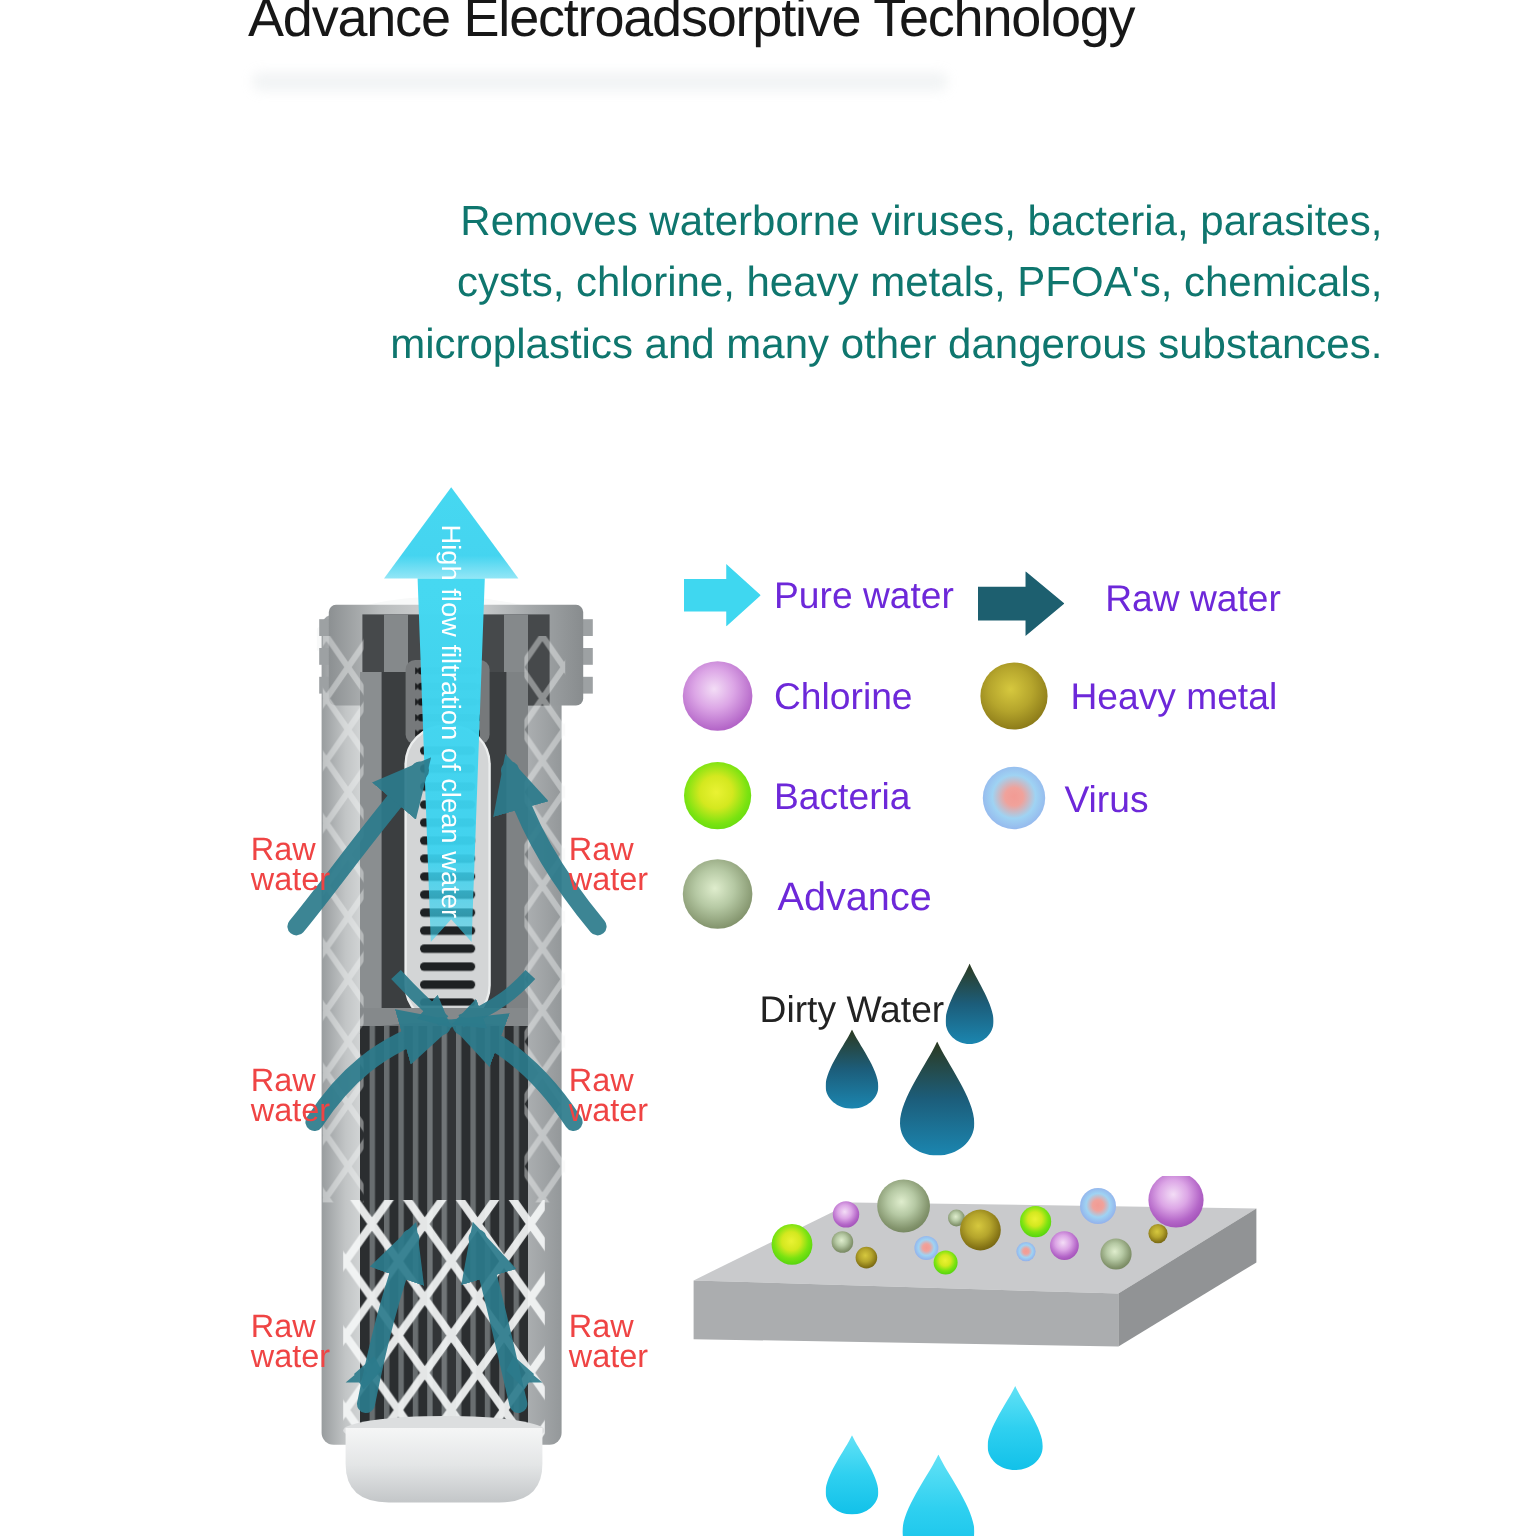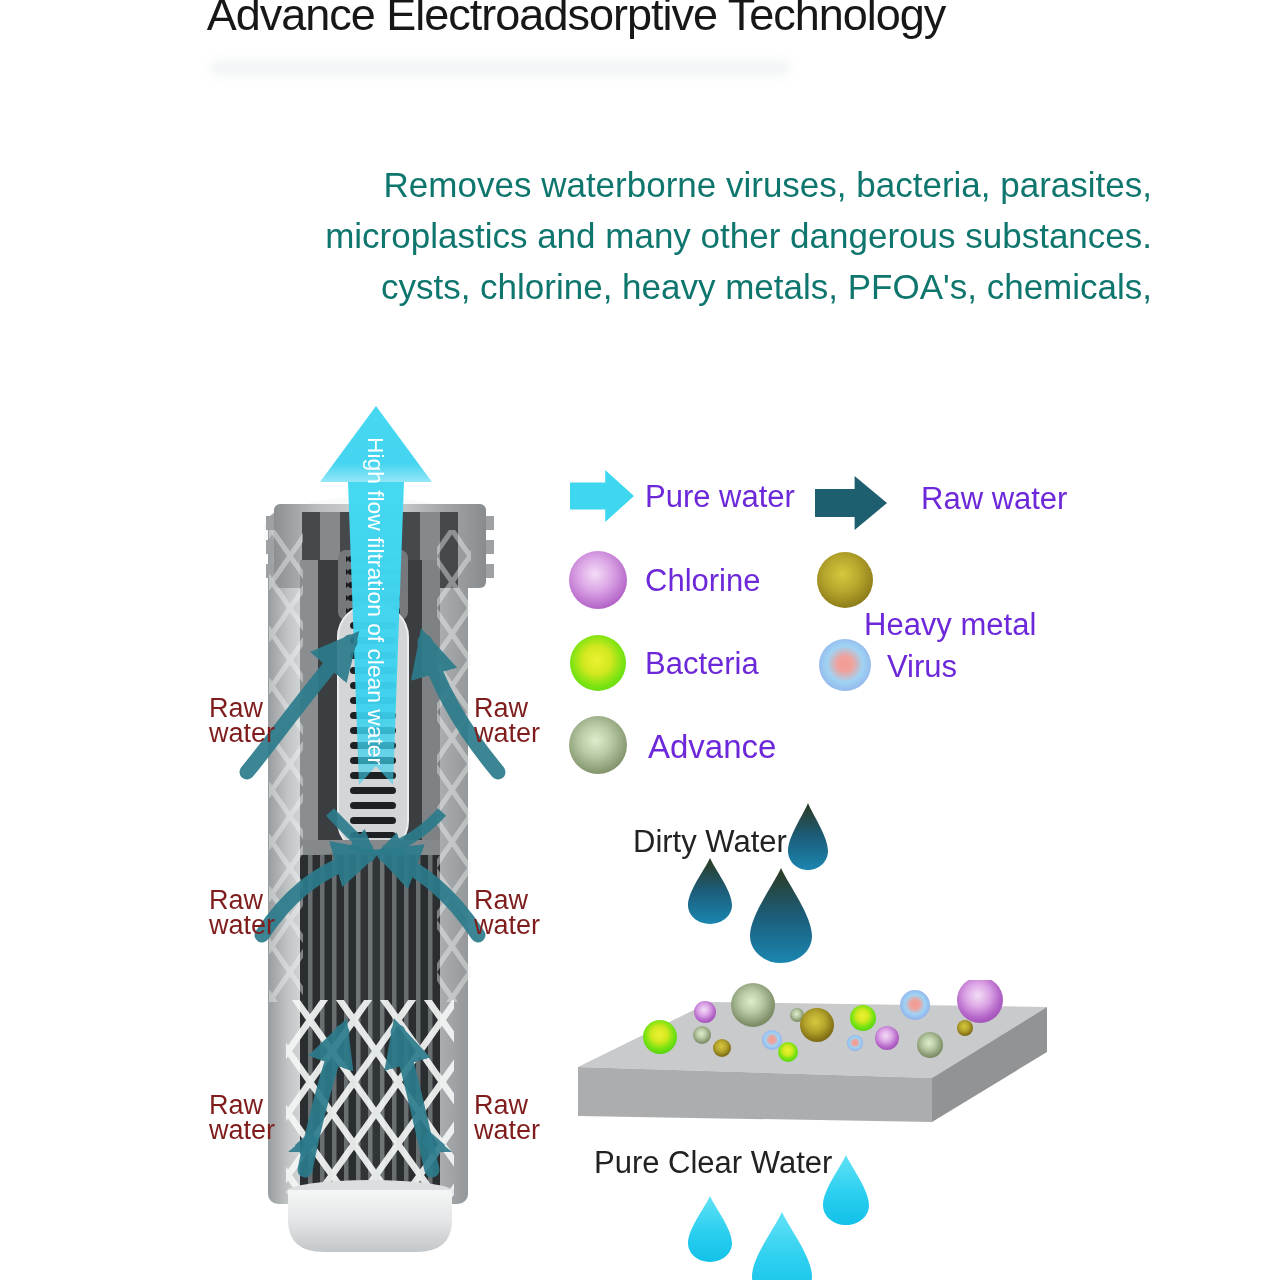--- a/index.html
+++ b/index.html
@@ -14,21 +14,21 @@
     font-size:45px;font-weight:400;letter-spacing:-1px;color:#171717;white-space:nowrap;
   }
   #faint-smudge{
     left:210px;top:60px;width:580px;height:16px;border-radius:8px;
     background:rgba(190,198,204,0.20);filter:blur(5px);
   }
   #intro{left:0;right:0;top:159px;text-align:right;font-size:35px;line-height:51px;color:#0f766e;}
   
   #filter-svg{left:200px;top:400px;width:360px;height:860px;}
   .raw-label{
-    font-size:27px;line-height:25px;color:#7f1d1d;letter-spacing:0;
+    font-size:27px;line-height:25px;color:#ef4444;letter-spacing:0;
   }
   .raw-1{left:209px;top:696px;}
   .raw-2{left:474px;top:696px;}
   .raw-3{left:209px;top:888px;}
   .raw-4{left:474px;top:888px;}
   .raw-5{left:209px;top:1093px;}
   .raw-6{left:474px;top:1093px;}
   
   .legend-label{font-size:31px;color:#6d28d9;white-space:nowrap;}
   .legend-arrow{clip-path:polygon(0 24%,55% 24%,55% 0,100% 50%,55% 100%,55% 76%,0 76%);}
@@ -41,41 +41,41 @@
     background:radial-gradient(circle at 45% 40%,#d6c83e 0%,#b5a52c 40%,#887717 78%,#6f6012 100%);}
   #icon-bacteria{left:570px;top:635px;width:56px;height:56px;
     background:radial-gradient(circle at 48% 45%,#eaf233 0%,#d4e81f 32%,#7ae311 62%,#46cf0e 100%);}
   #icon-virus{left:819px;top:639px;width:52px;height:52px;
     background:radial-gradient(circle at 50% 48%,#f29b94 0%,#f0a29b 20%,#9fd3f3 48%,#93b3ec 78%,#93a0e6 100%);}
   #icon-impurity{left:569px;top:716px;width:58px;height:58px;
     background:radial-gradient(circle at 46% 42%,#dfedcd 0%,#b6c9a4 35%,#84956e 72%,#6d7e58 100%);}
   #lbl-pure{left:645px;top:479px;}
   #lbl-raw{left:897px;top:481px;margin-left:24px;}
   #lbl-chlorine{left:645px;top:563px;}
-  #lbl-heavy{left:864px;top:563px;margin-top:44px;}
+  #lbl-heavy{left:892px;top:563px;}
   #lbl-bacteria{left:645px;top:646px;}
   #lbl-virus{left:887px;top:649px;}
   #lbl-impurity{left:648px;top:728px;font-size:33px;}
   
   #dirty-label{left:633px;top:824px;font-size:31px;color:#222;}
   #pure-label{left:594px;top:1145px;font-size:31px;color:#222;}
   #slab-svg{left:560px;top:980px;width:500px;height:155px;}
 </style>
 </head>
 <body>
 
 <div id="canvas">
 
   <div id="page-title" class="abs">Advance Electroadsorptive Technology</div>
   <div id="faint-smudge" class="abs"></div>
 
   <div id="intro" class="abs">
     <div>Removes waterborne viruses, bacteria, parasites,</div>
+    <div>cysts, chlorine, heavy metals, PFOA's, chemicals,</div>
     <div>microplastics and many other dangerous substances.</div>
-    <div>cysts, chlorine, heavy metals, PFOA's, chemicals,</div>
   </div>
 
   <svg id="filter-svg" class="abs" viewBox="0 0 360 860">
     <defs>
       <linearGradient id="shellGrad" x1="0" y1="0" x2="1" y2="0">
         <stop offset="0" stop-color="#989c9e"></stop>
           <stop offset="0.1" stop-color="#c2c5c6"></stop>
         <stop offset="0.28" stop-color="#eef0f0"></stop>
           <stop offset="0.5" stop-color="#dcdedf"></stop>
         <stop offset="0.78" stop-color="#b7babc"></stop>
@@ -289,21 +289,20 @@
         <circle cx="303" cy="38" r="13" fill="url(#pg-bacteria)"></circle>
         <circle cx="295" cy="63" r="8" fill="url(#pg-virus)"></circle>
         <circle cx="327" cy="58" r="12" fill="url(#pg-chlorine)"></circle>
         <circle cx="355" cy="25" r="15" fill="url(#pg-virus)"></circle>
         <circle cx="370" cy="65" r="13" fill="url(#pg-impurity)"></circle>
         <circle cx="420" cy="20" r="23" fill="url(#pg-chlorine)"></circle>
         <circle cx="405" cy="48" r="8" fill="url(#pg-heavy)"></circle>
       </g>
   </svg>
 
-  <div id="pure-label" class="abs">Pure Clear Water</div>
 
 <svg viewBox="0 0 40 60" preserveAspectRatio="none" style="position: absolute; left: 688px; top: 858px; width: 44px; height: 66px;">
       <defs>
         <linearGradient id="dirty-water-drop0" x1="0" y1="0" x2="0" y2="1">
           <stop offset="0" stop-color="#2c3a20"></stop>
           <stop offset="0.5" stop-color="#1c5d7a"></stop>
           <stop offset="1" stop-color="#1b86b0"></stop>
         </linearGradient>
       </defs>
       <path d="M20,0 C15,11 0,30 0,43 C0,52.5 9,60 20,60 C31,60 40,52.5 40,43 C40,30 25,11 20,0 Z" fill="url(#dirty-water-drop0)"></path>

